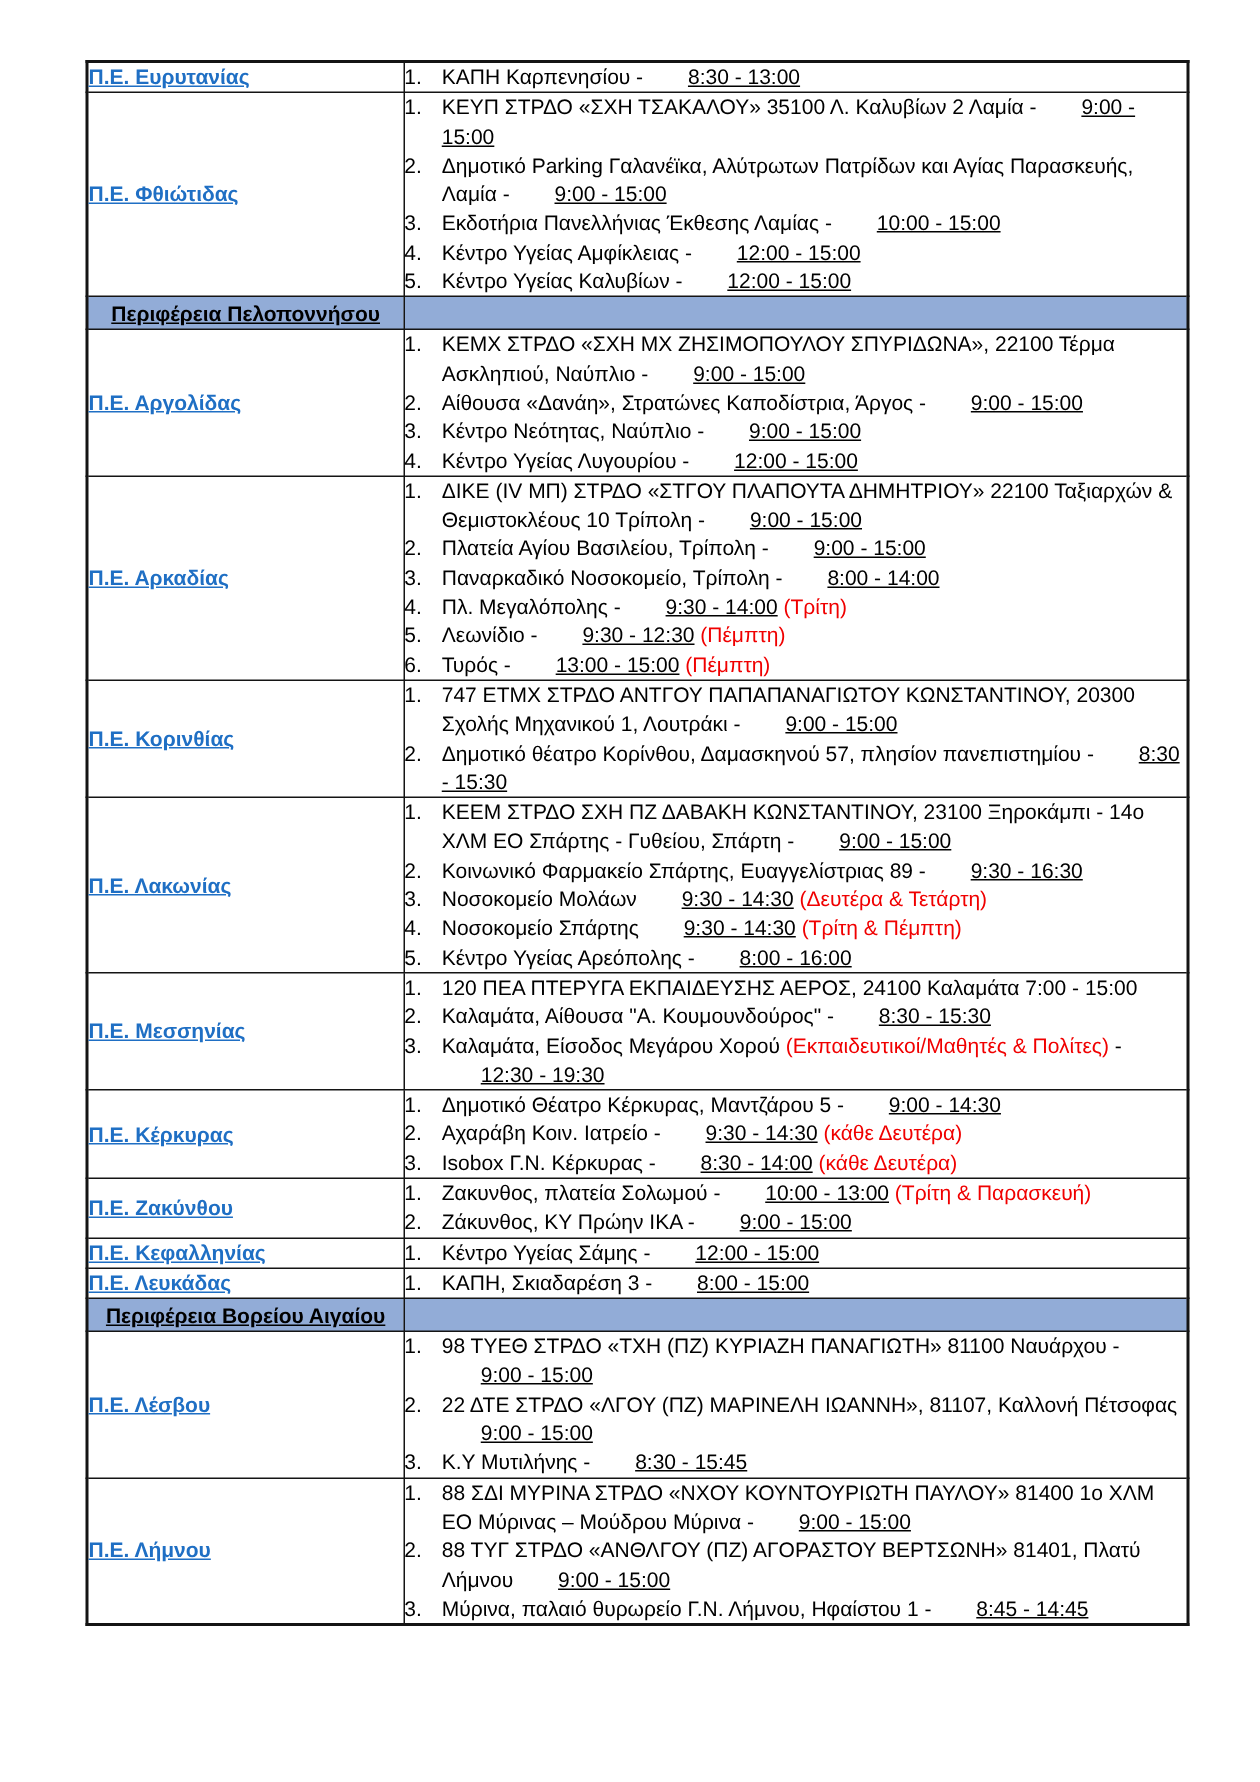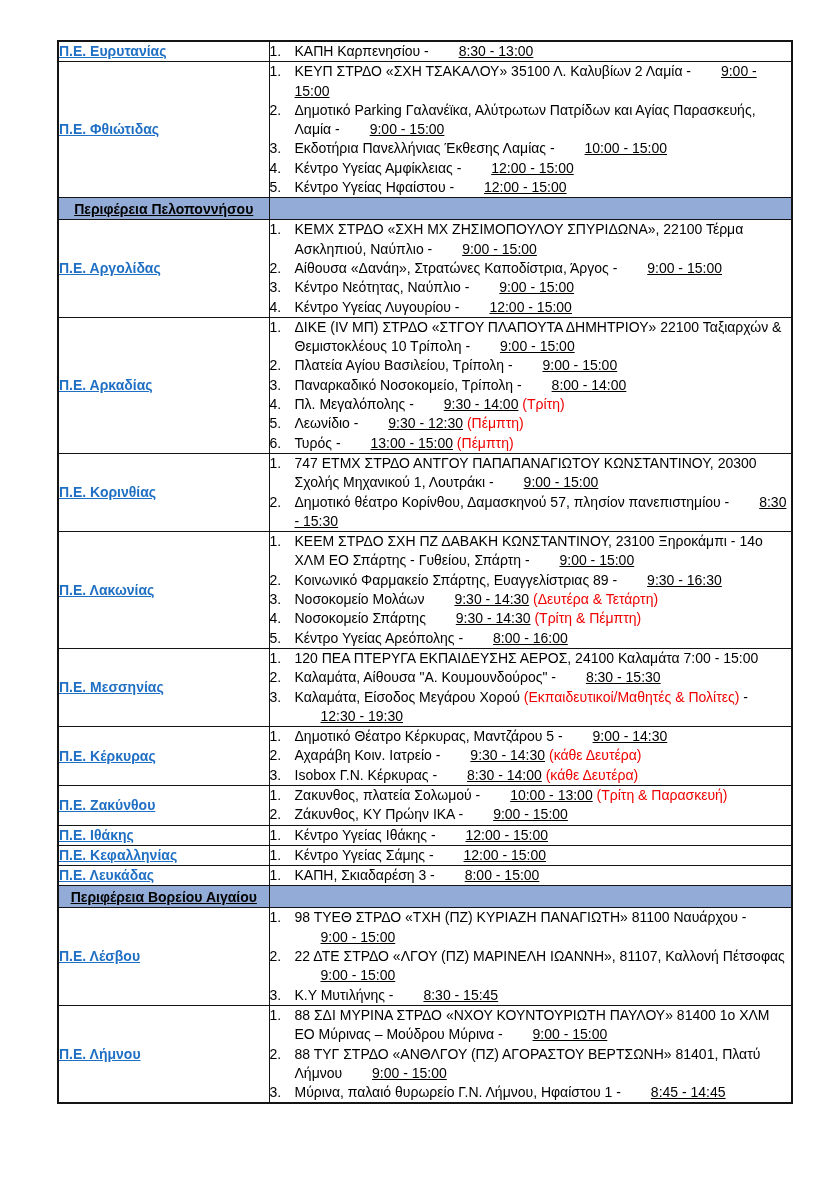--- a/index.html
+++ b/index.html
@@ -82,21 +82,21 @@
             <div class="item">
               <span class="num">3.</span>
               <span class="txt"><span>Εκδοτήρια Πανελλήνιας Έκθεσης Λαμίας - </span><span class="time">10:00 - 15:00</span></span>
             </div>
             <div class="item">
               <span class="num">4.</span>
               <span class="txt"><span>Κέντρο Υγείας Αμφίκλειας - </span><span class="time">12:00 - 15:00</span></span>
             </div>
             <div class="item">
               <span class="num">5.</span>
-              <span class="txt"><span>Κέντρο Υγείας Ηφαίστου - </span><span class="time">12:00 - 15:00</span></span>
+              <span class="txt"><span>Κέντρο Υγείας Καλυβίων - </span><span class="time">12:00 - 15:00</span></span>
             </div>
           </td>
         </tr>
         <tr class="section-row">
           <td class="section-title-cell">Περιφέρεια Πελοποννήσου</td>
           <td class="section-empty-cell"></td>
         </tr>
         <tr>
           <td class="region-cell"><span class="region-link">Π.Ε. Αργολίδας</span></td>
           <td class="items-cell">
@@ -222,29 +222,20 @@
         <tr>
           <td class="region-cell"><span class="region-link">Π.Ε. Ζακύνθου</span></td>
           <td class="items-cell">
             <div class="item">
               <span class="num">1.</span>
               <span class="txt"><span>Ζακυνθος, πλατεία Σολωμού - </span><span class="time">10:00 - 13:00</span><span class="red"> (Τρίτη &amp; Παρασκευή)</span></span>
             </div>
             <div class="item">
               <span class="num">2.</span>
               <span class="txt"><span>Ζάκυνθος, ΚΥ Πρώην ΙΚΑ - </span><span class="time">9:00 - 15:00</span></span>
-            </div>
-          </td>
-        </tr>
-        <tr>
-          <td class="region-cell"><span class="region-link">Π.Ε. Ιθάκης</span></td>
-          <td class="items-cell">
-            <div class="item">
-              <span class="num">1.</span>
-              <span class="txt"><span>Κέντρο Υγείας Ιθάκης - </span><span class="time">12:00 - 15:00</span></span>
             </div>
           </td>
         </tr>
         <tr>
           <td class="region-cell"><span class="region-link">Π.Ε. Κεφαλληνίας</span></td>
           <td class="items-cell">
             <div class="item">
               <span class="num">1.</span>
               <span class="txt"><span>Κέντρο Υγείας Σάμης - </span><span class="time">12:00 - 15:00</span></span>
             </div>

